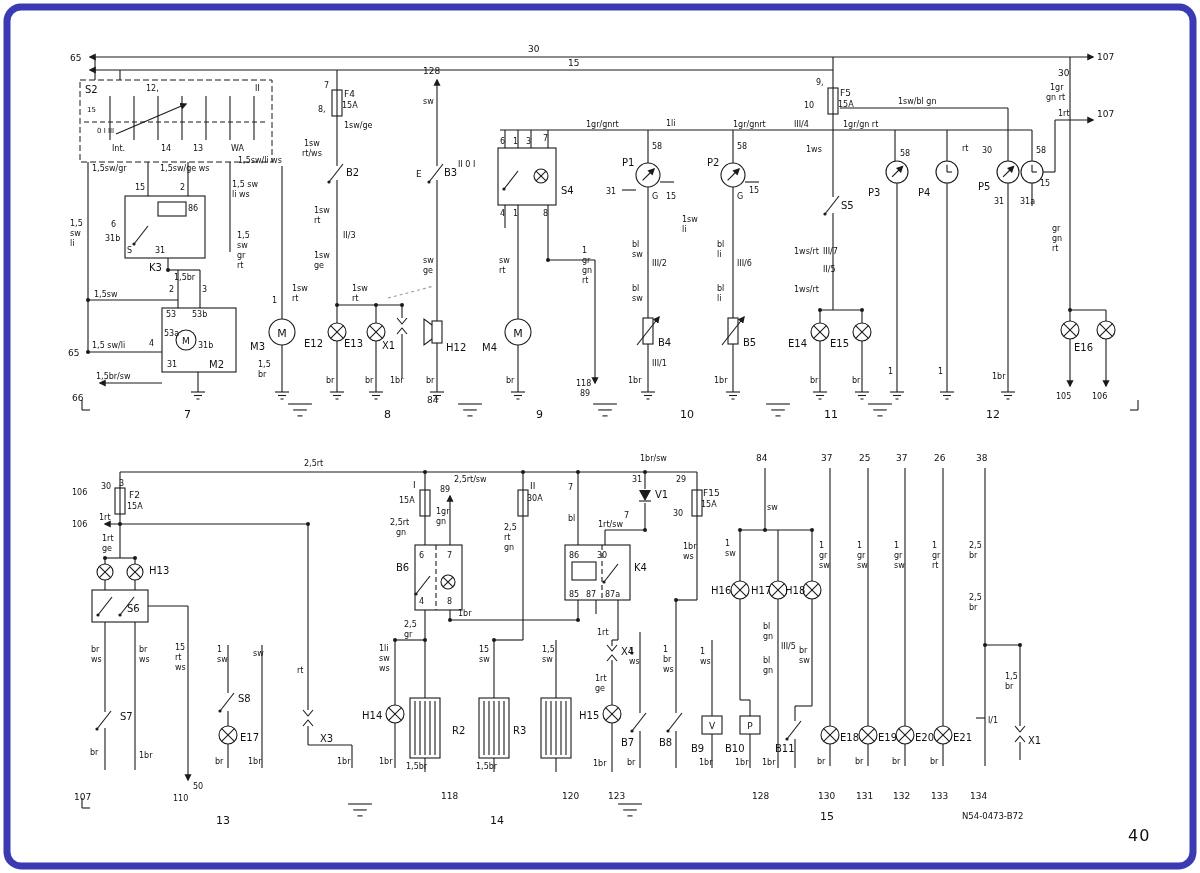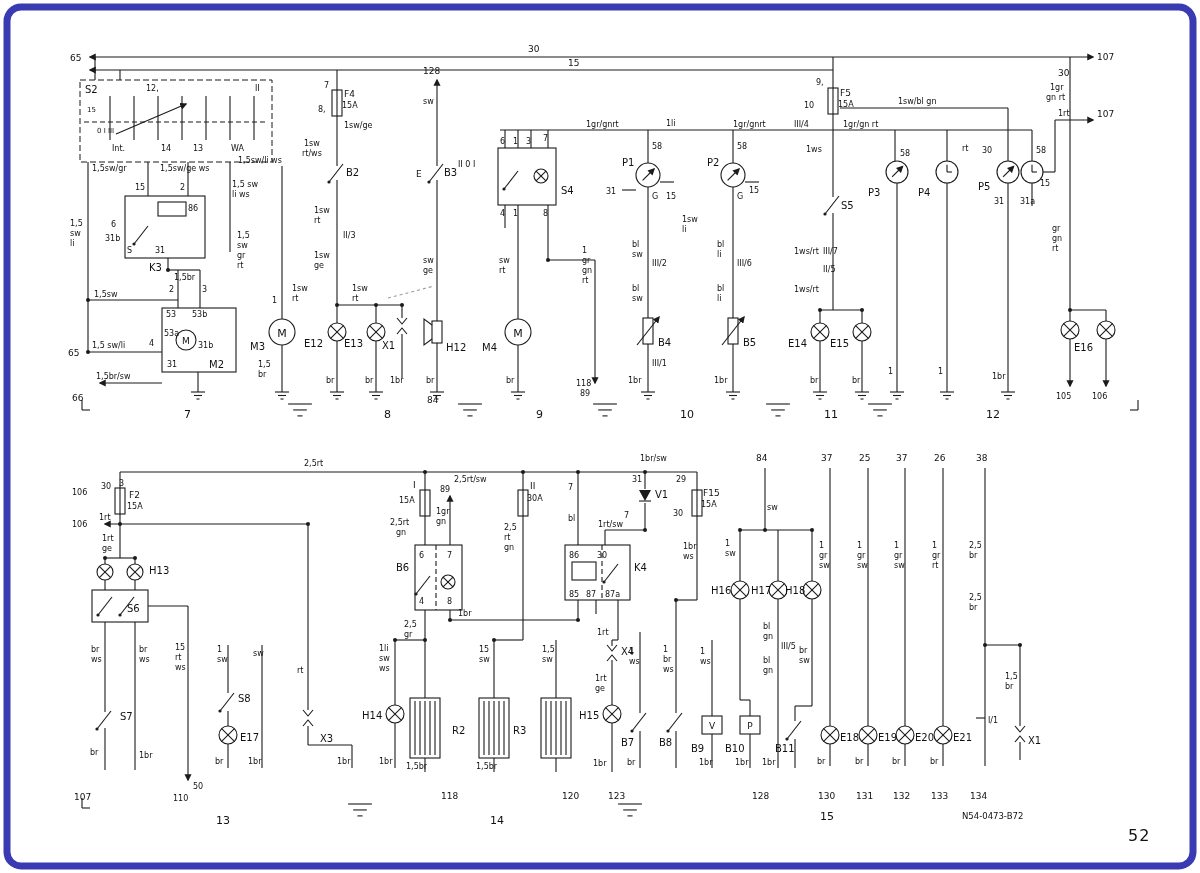--- a/index.html
+++ b/index.html
@@ -981,14 +981,14 @@
       <text x="970" y="799" font-size="9" fill="#111111" text-anchor="start">134</text>
       <text x="1005" y="679" font-size="8" fill="#111111" text-anchor="start">1,5</text>
       <text x="1005" y="689" font-size="8" fill="#111111" text-anchor="start">br</text>
       <text x="988" y="723" font-size="8" fill="#111111" text-anchor="start">I/1</text>
       <text x="1028" y="744" font-size="10" fill="#111111" text-anchor="start">X1</text>
       <text x="216" y="824" font-size="11" fill="#111111" text-anchor="start">13</text>
       <text x="490" y="824" font-size="11" fill="#111111" text-anchor="start">14</text>
       <text x="820" y="820" font-size="11" fill="#111111" text-anchor="start">15</text>
     </svg>
   <div class="overlay" id="doc-ref">N54-0473-B72</div>
-  <div class="overlay" id="page-number">52</div>
+  <div class="overlay" id="page-number">40</div>
 </div>
 
 </body></html>

